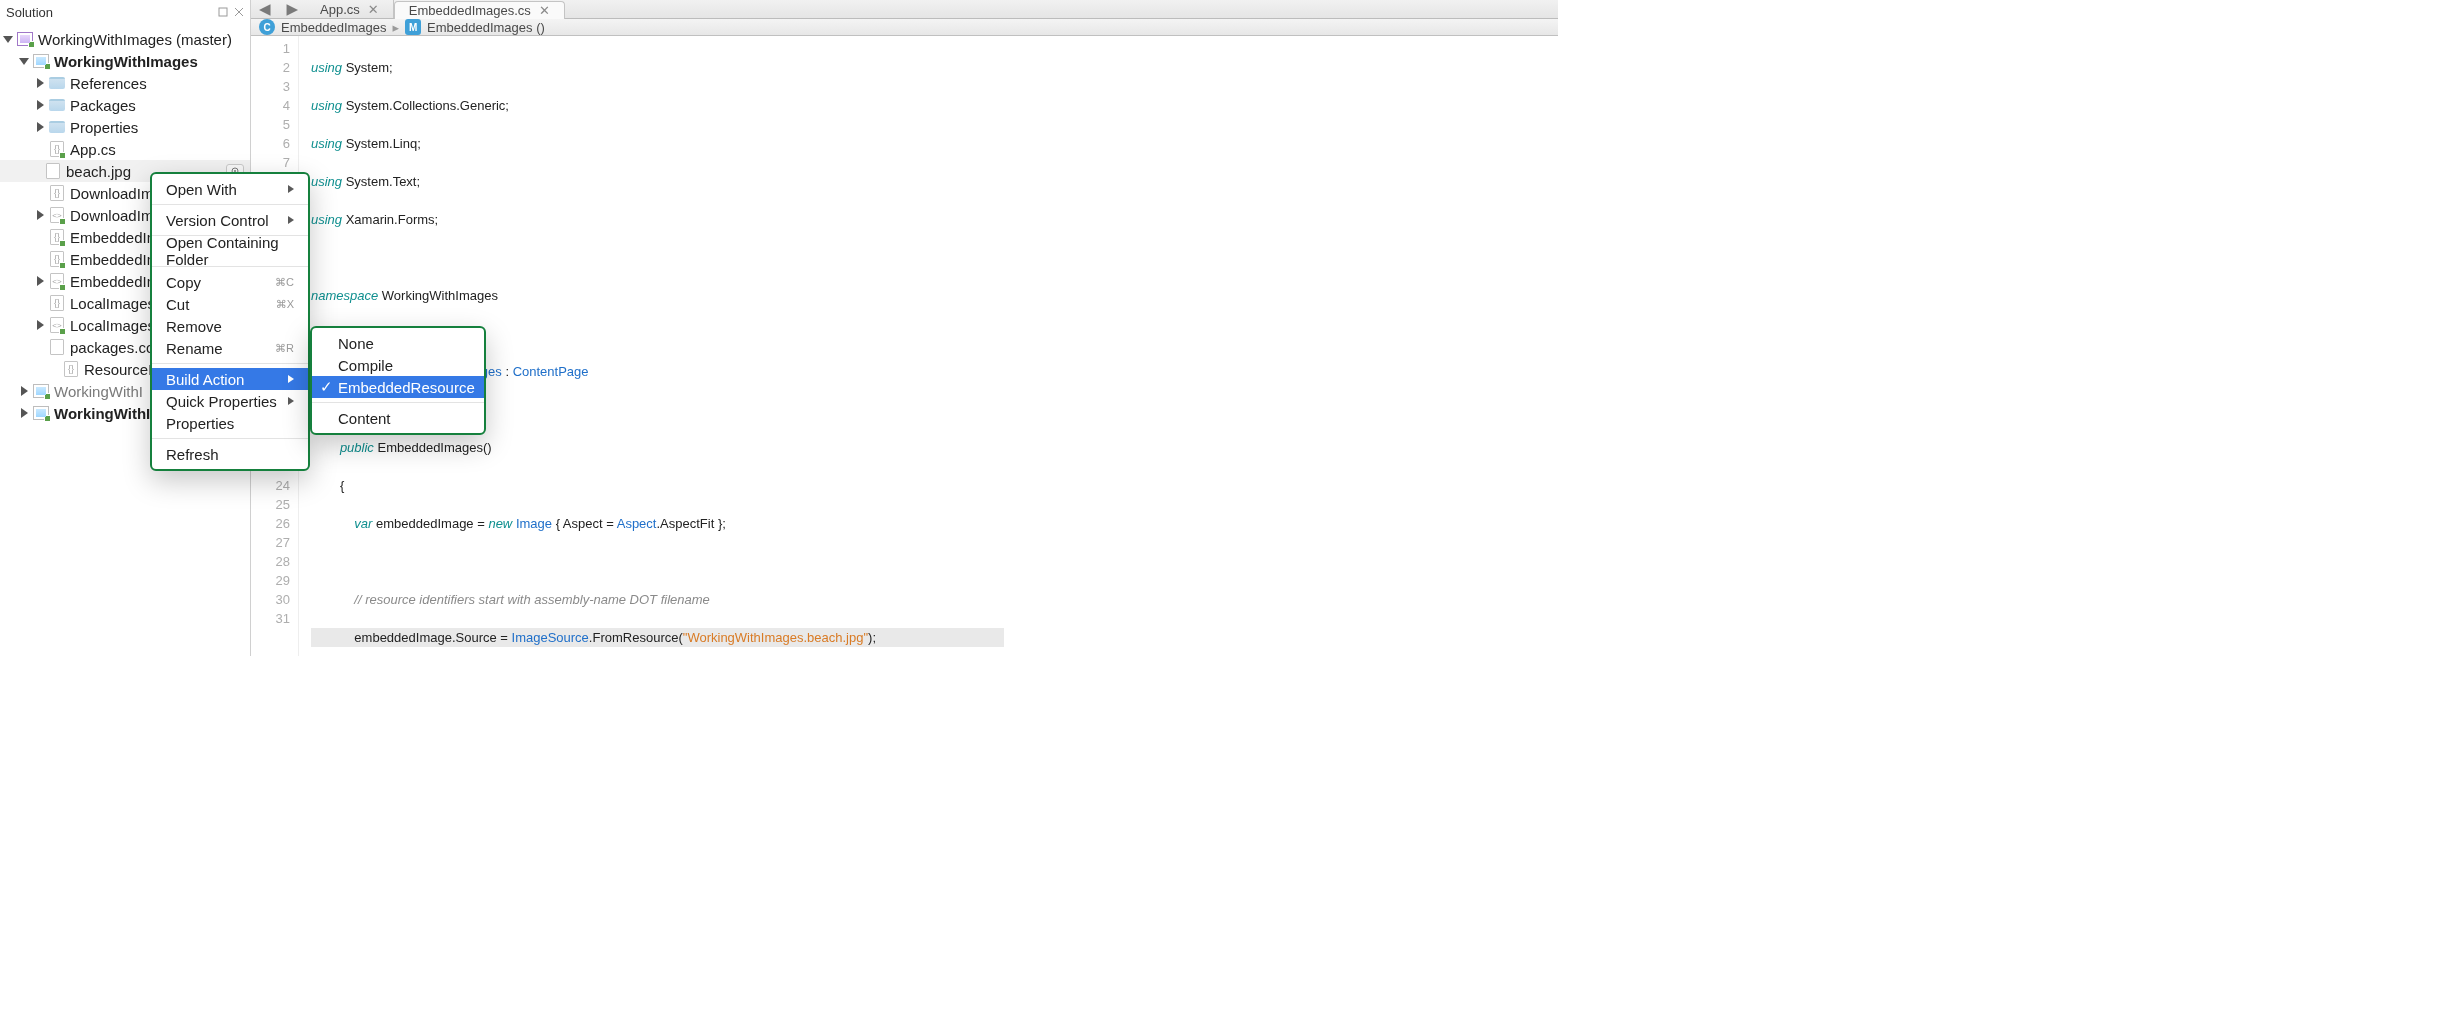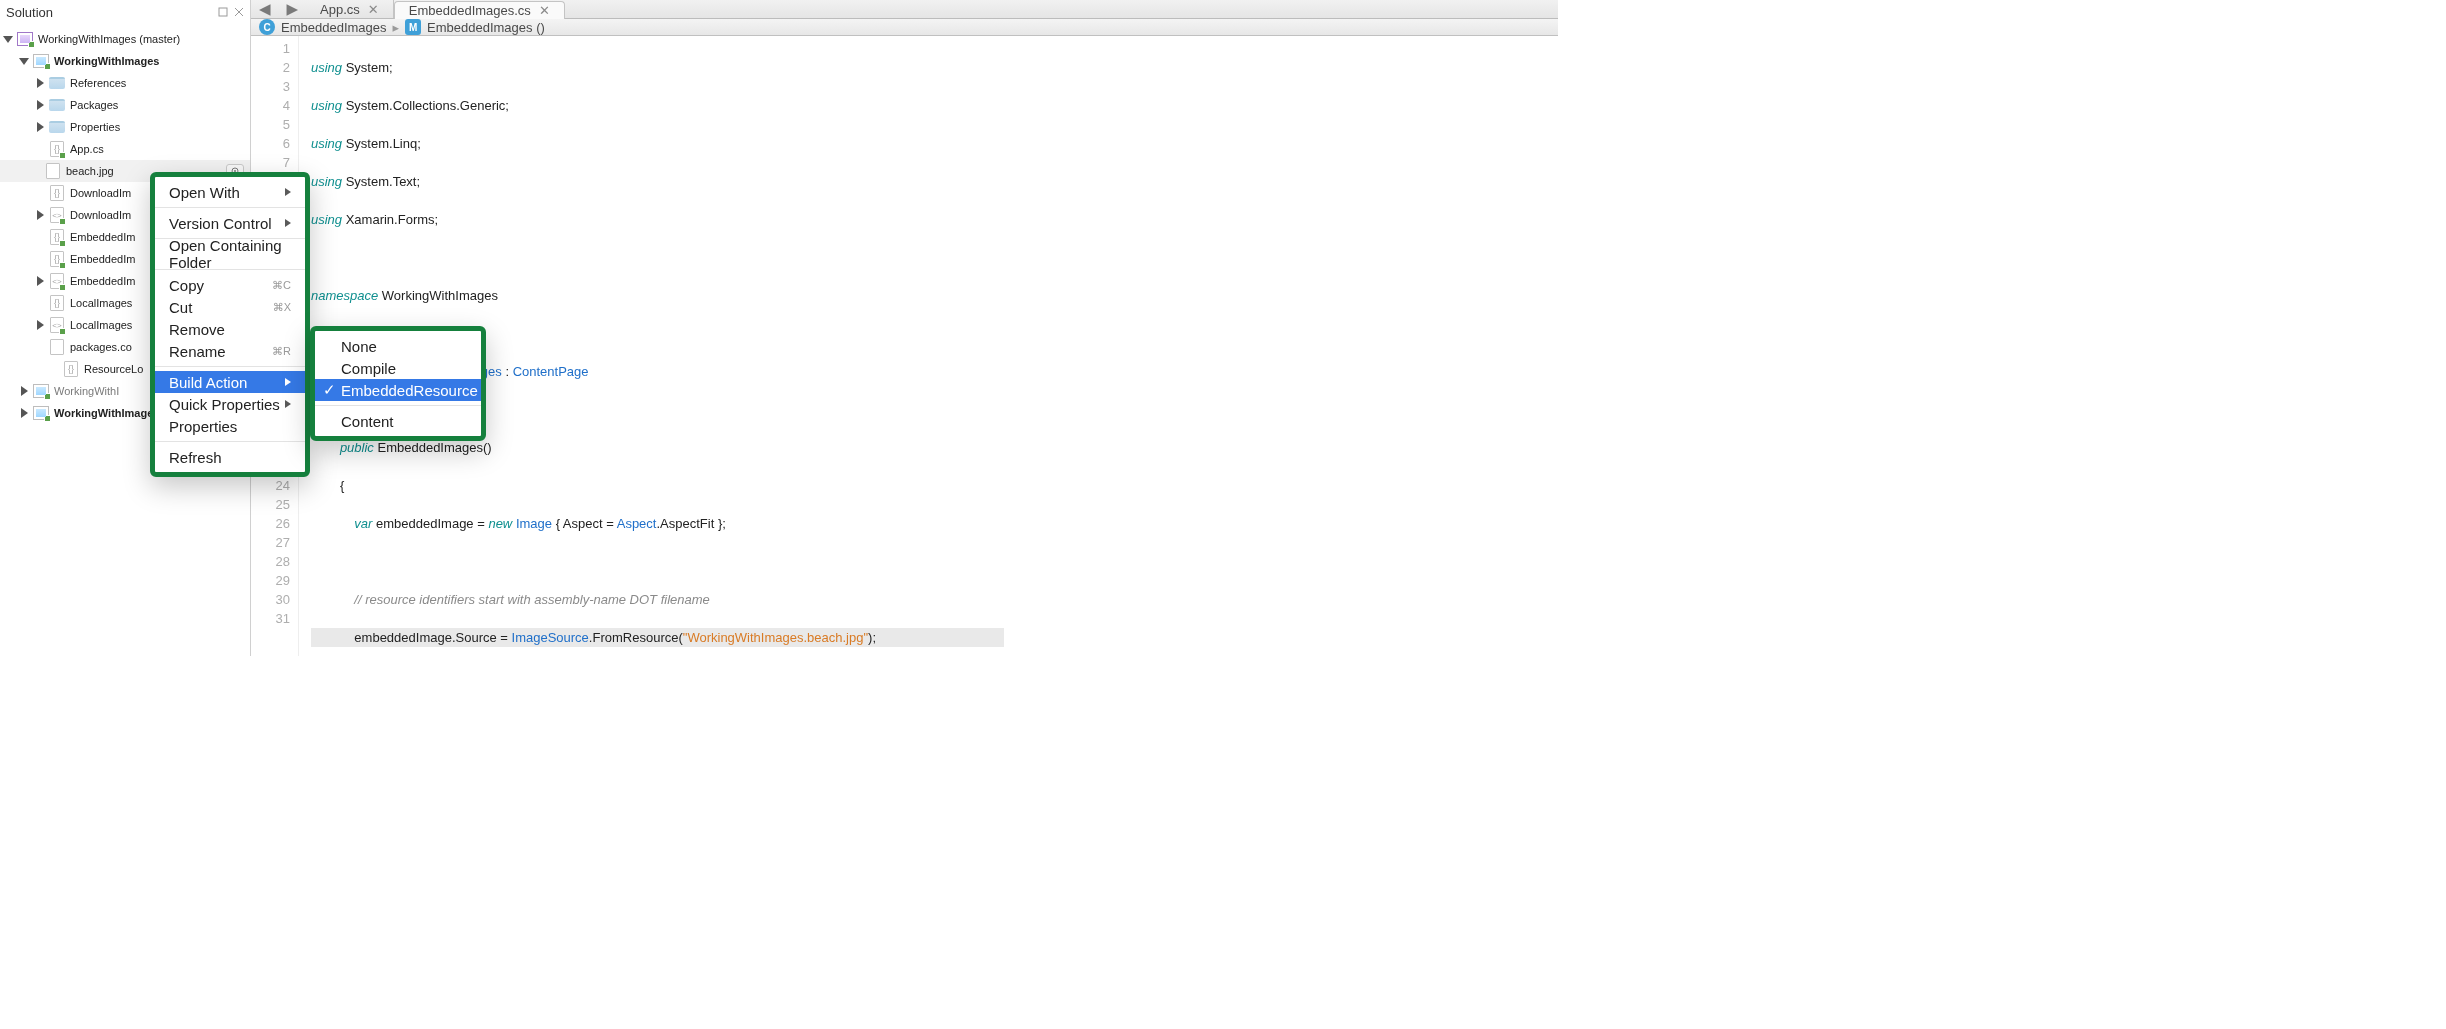--- a/index.html
+++ b/index.html
@@ -9,21 +9,21 @@
   
   .solution-panel { width: 251px; background:#fff; border-right:1px solid #d0d0d0; display:flex; flex-direction:column;text-align:right; }
   .solution-header { display:flex; justify-content:space-between; align-items:center; padding:0 6px; height:24px; font-size:13px; color:#333; }
   .solution-header .title { }
   .solution-header .winbtns { display:flex; gap:6px; color:#9a9a9a; }
   .winbtn { width:10px; height:10px; display:inline-block; }
   .winbtn svg { display:block; }
   .solution-header .gap { flex:1; }
 
   .tree { flex:1; overflow:hidden; padding-top:4px; }
-  .tree-row { display:flex; align-items:center; height:22px; font-size:11px; white-space:nowrap; }
+  .tree-row { display:flex; align-items:center; height:22px; font-size:15px; white-space:nowrap; }
   .tree-row.sel { background:#f1f1f1; }
   .tree-row .disclosure { width:12px; display:inline-flex; justify-content:center; color:#5a5a5a; }
   .tree-row .disclosure.none { visibility:hidden; }
   .tree-row .ico { width:18px; height:18px; margin:0 4px 0 2px; display:inline-flex; align-items:center; justify-content:center; }
   .tree-row .label { }
   .tree-row .label.bold { font-weight:600; }
   .tree-row .label.dim { color:#7a7a7a; }
   .tree-row .gear { margin-left:auto; margin-right:6px; width:18px; height:14px; border:1px solid #c9c9c9; border-radius:3px; display:flex; align-items:center; justify-content:center; color:#6a6a6a; background:#f7f7f7; }
 
   
@@ -62,21 +62,21 @@
   .code { padding:3px 0 0 12px; white-space:pre; position:relative; }
 
   .kw { color:#0f8f8f;font-style:italic; }      
   .type { color:#1f6fc9; }    
   .str { color:#d97b25; }     
   .num { color:#d97b25; }
   .cmt { color:#8a8a8a; font-style:italic; }
   .hl { background:#e9e9e9; }
 
   
-  .ctx { position:absolute; background:#fff; border:5px solid #15803d; border-radius:6px; box-shadow:0 10px 28px rgba(0,0,0,0.22); padding:4px 0; font-size:15px; }
+  .ctx { position:absolute; background:#fff; border:2px solid #15803d; border-radius:6px; box-shadow:0 10px 28px rgba(0,0,0,0.22); padding:4px 0; font-size:15px; }
   .ctx.main { left:150px; top:172px; width:160px; }
   .ctx .row { height:22px; display:flex; align-items:center; padding:0 14px; justify-content:space-between; }
   .ctx .row.hi { background:#3579e6; color:#fff; }
   .ctx .row .sub { font-size:11px; color:#9a9a9a; }
   .ctx .row .chev { border-top:4px solid transparent; border-bottom:4px solid transparent; border-left:6px solid #5a5a5a; }
   .ctx .row.hi .chev { border-left-color:#fff; }
   .ctx hr { border:none; border-top:1px solid #e3e3e3; margin:4px 0; }
 
   .ctx.sub { left:310px; top:326px; width:176px; }
   .ctx.sub .row { padding:0 14px 0 26px; position:relative; }

